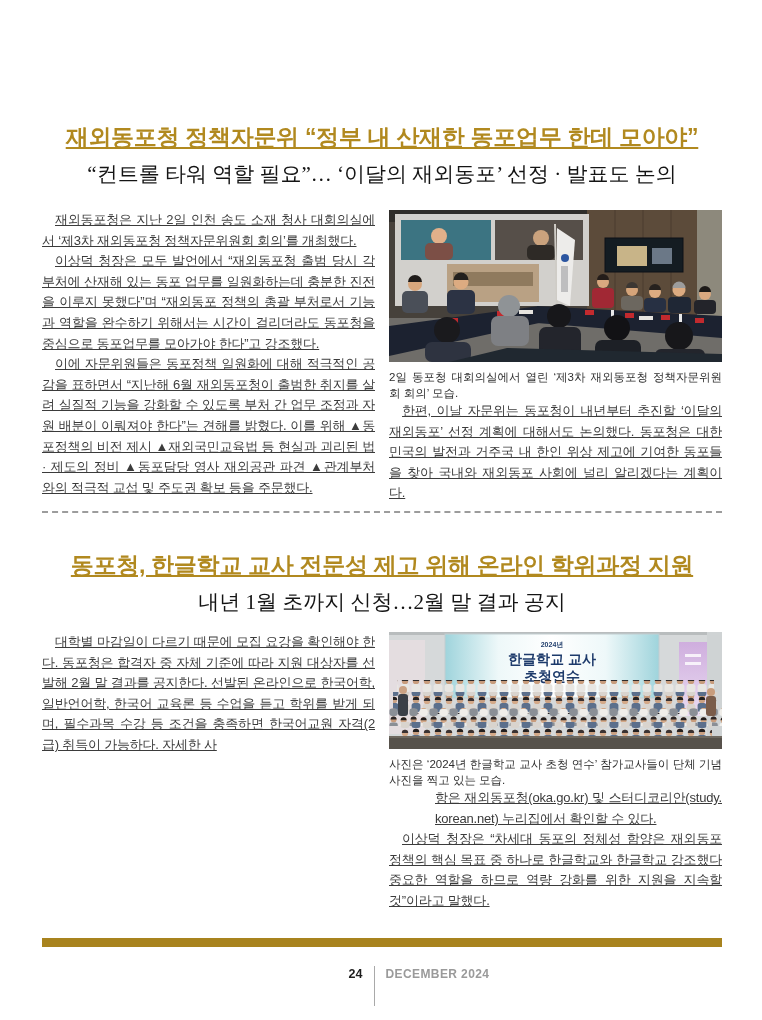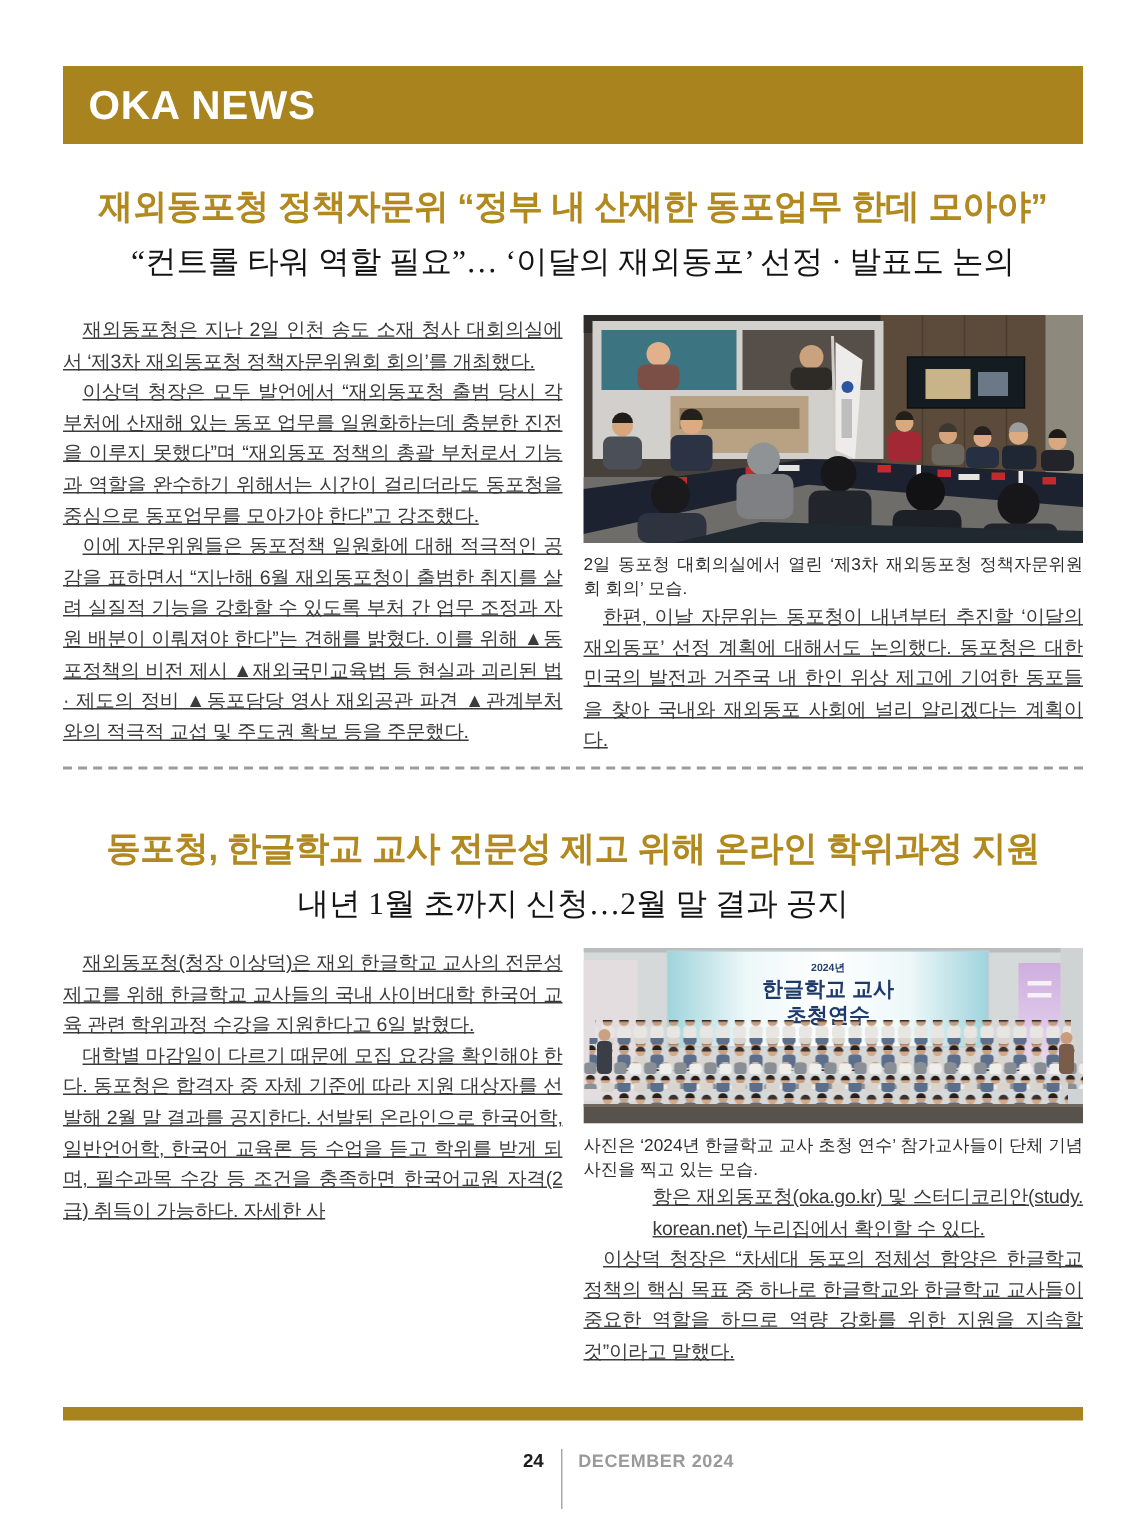--- a/index.html
+++ b/index.html
@@ -6,21 +6,21 @@
   .page{
     position:relative;width:762px;height:1020px;background:#ffffff;
     margin:0 auto;overflow:hidden;
     font-family:"Liberation Sans","DejaVu Sans",sans-serif;color:#222;
   }
   
   .band{position:absolute;left:42px;top:44px;width:680px;height:52px;background:#a8831e;}
   .band-title{font-size:27px;font-weight:700;color:#fff;line-height:52px;padding-left:17px;letter-spacing:.5px;}
   
   .art-title{position:absolute;left:42px;width:680px;text-align:center;
-    font-size:23px;font-weight:700;color:#b1891f;letter-spacing:-.3px;}
+    font-size:23px;font-weight:700;color:#b1891f;letter-spacing:-.3px;text-decoration:underline;}
   .art-sub{position:absolute;left:42px;width:680px;text-align:center;
     font-family:"Liberation Serif","DejaVu Serif",serif;font-size:21px;color:#141414;}
   .t1{top:122px}.s1{top:160px}.t2{top:550px}.s2{top:588px}
   
   .section{position:absolute;left:42px;width:680px;display:flex;gap:14px;}
   .sec1{top:210px}.sec2{top:632px}
   .col{width:333px;}
   p.body{margin:0;font-size:13px;line-height:20.6px;color:#3b3b3b;
     text-align:justify;text-indent:13px;word-break:break-all;letter-spacing:-.2px;text-decoration:underline;}
   p.body.noindent{text-indent:0;margin-left:46px;}
@@ -37,23 +37,20 @@
   .footer-inner{display:flex;gap:11px;align-items:flex-start;transform:translateX(38px);}
   .pagenum{font-size:12.5px;font-weight:700;color:#1d1d1d;line-height:16px;}
   .vline{width:1px;height:40px;background:#a9a9a9;}
   .issue{font-size:12px;font-weight:700;color:#9a9a9a;letter-spacing:.4px;line-height:16px;}
 </style>
 </head>
 <body>
 
 <div class="page">
 
-  <div class="band">
-    <div class="band-title">OKA NEWS</div>
-  </div>
 
   <div class="art-title t1">재외동포청 정책자문위 “정부 내 산재한 동포업무 한데 모아야”</div>
   <div class="art-sub s1">“컨트롤 타워 역할 필요”… ‘이달의 재외동포’ 선정 · 발표도 논의</div>
 
   <div class="section sec1">
     <div class="col">
       <p class="body">재외동포청은 지난 2일 인천 송도 소재 청사 대회의실에서 ‘제3차 재외동포청 정책자문위원회 회의’를 개최했다.</p>
       <p class="body">이상덕 청장은 모두 발언에서 “재외동포청 출범 당시 각 부처에 산재해 있는 동포 업무를 일원화하는데 충분한 진전을 이루지 못했다”며 “재외동포 정책의 총괄 부처로서 기능과 역할을 완수하기 위해서는 시간이 걸리더라도 동포청을 중심으로 동포업무를 모아가야 한다”고 강조했다.</p>
       <p class="body">이에 자문위원들은 동포정책 일원화에 대해 적극적인 공감을 표하면서 “지난해 6월 재외동포청이 출범한 취지를 살려 실질적 기능을 강화할 수 있도록 부처 간 업무 조정과 자원 배분이 이뤄져야 한다”는 견해를 밝혔다. 이를 위해 ▲동포정책의 비전 제시 ▲재외국민교육법 등 현실과 괴리된 법 · 제도의 정비 ▲동포담당 영사 재외공관 파견 ▲관계부처와의 적극적 교섭 및 주도권 확보 등을 주문했다.</p>
     </div>
@@ -151,21 +148,20 @@
     </div>
   </div>
 
   <div class="divider"></div>
 
   <div class="art-title t2">동포청, 한글학교 교사 전문성 제고 위해 온라인 학위과정 지원</div>
   <div class="art-sub s2">내년 1월 초까지 신청…2월 말 결과 공지</div>
 
   <div class="section sec2">
     <div class="col">
-      <p class="body">재외동포청(청장 이상덕)은 재외 한글학교 교사의 전문성 제고를 위해 한글학교 교사들의 국내 사이버대학 한국어 교육 관련 학위과정 수강을 지원한다고 6일 밝혔다.</p>
       <p class="body">대학별 마감일이 다르기 때문에 모집 요강을 확인해야 한다. 동포청은 합격자 중 자체 기준에 따라 지원 대상자를 선발해 2월 말 결과를 공지한다. 선발된 온라인으로 한국어학, 일반언어학, 한국어 교육론 등 수업을 듣고 학위를 받게 되며, 필수과목 수강 등 조건을 충족하면 한국어교원 자격(2급) 취득이 가능하다. 자세한 사</p>
     </div>
     <div class="col">
       <span class="photo-frame">
         <svg width="333" height="117" viewBox="0 0 333 117" xmlns="http://www.w3.org/2000/svg">
           <defs>
             <linearGradient id="scr" x1="0" y1="0" x2="1" y2="0">
               <stop offset="0" stop-color="#9fd4dc"></stop>
                 <stop offset="0.25" stop-color="#eef8f9"></stop>
               <stop offset="0.5" stop-color="#ffffff"></stop>
@@ -221,21 +217,21 @@
             <rect x="9" y="62" width="10" height="22" rx="3" fill="#3a3f47"></rect>
           <circle cx="322" cy="60" r="4" fill="#c89c7c"></circle>
             <rect x="317" y="64" width="10" height="20" rx="3" fill="#7a5c4a"></rect>
 
           <rect x="0" y="104" width="333" height="13" fill="#57524b"></rect>
           <rect x="0" y="104" width="333" height="2" fill="#6e685f"></rect>
         </svg>
       </span>
       <p class="caption">사진은 ‘2024년 한글학교 교사 초청 연수’ 참가교사들이 단체 기념사진을 찍고 있는 모습.</p>
       <p class="body noindent after-photo2">항은 재외동포청(oka.go.kr) 및 스터디코리안(study.korean.net) 누리집에서 확인할 수 있다.</p>
-      <p class="body">이상덕 청장은 “차세대 동포의 정체성 함양은 한글학교 정책의 핵심 목표 중 하나로 한글학교와 한글학교 교사들이 중요한 역할을 하므로 역량 강화를 위한 지원을 지속할 것”이라고 말했다.</p>
+      <p class="body">이상덕 청장은 “차세대 동포의 정체성 함양은 재외동포 정책의 핵심 목표 중 하나로 한글학교와 한글학교 강조했다 중요한 역할을 하므로 역량 강화를 위한 지원을 지속할 것”이라고 말했다.</p>
     </div>
   </div>
 
   <div class="goldbar"></div>
   <div class="footer">
     <div class="footer-inner">
       <span class="pagenum">24</span>
       <span class="vline"></span>
       <span class="issue">DECEMBER 2024</span>
     </div>

